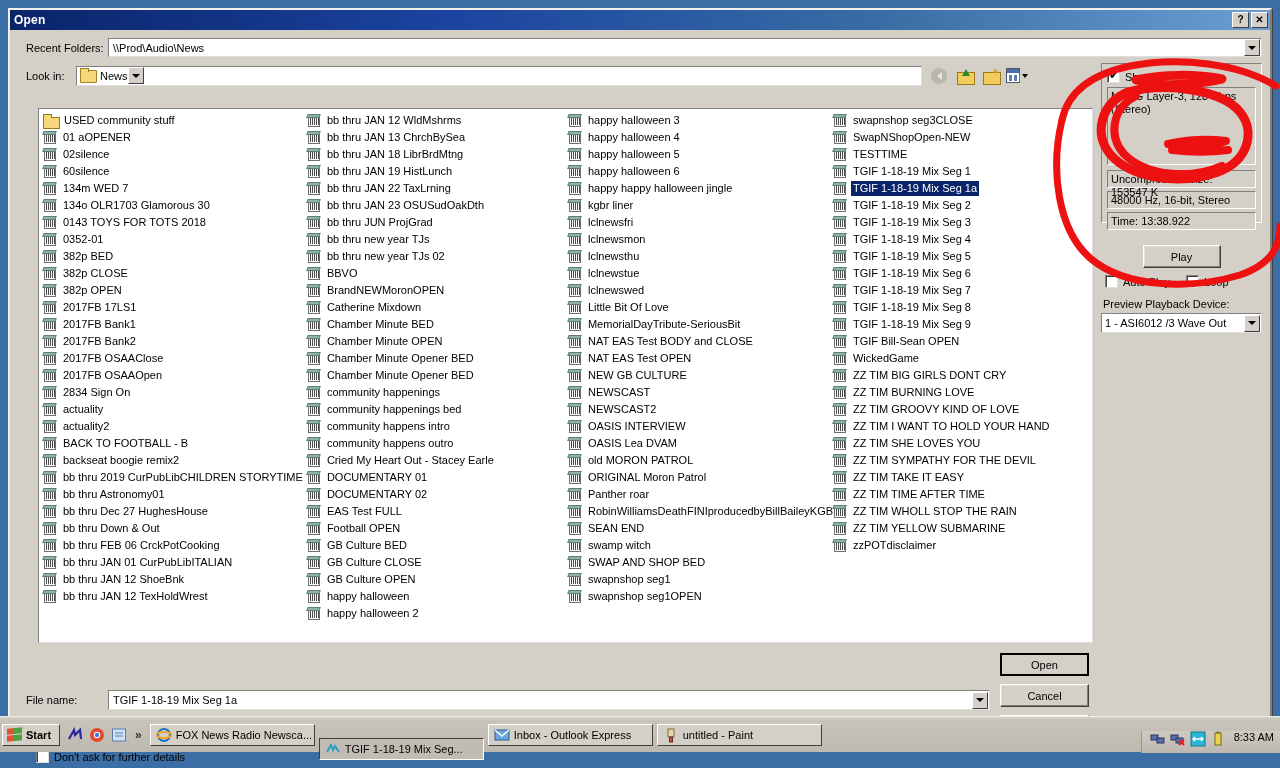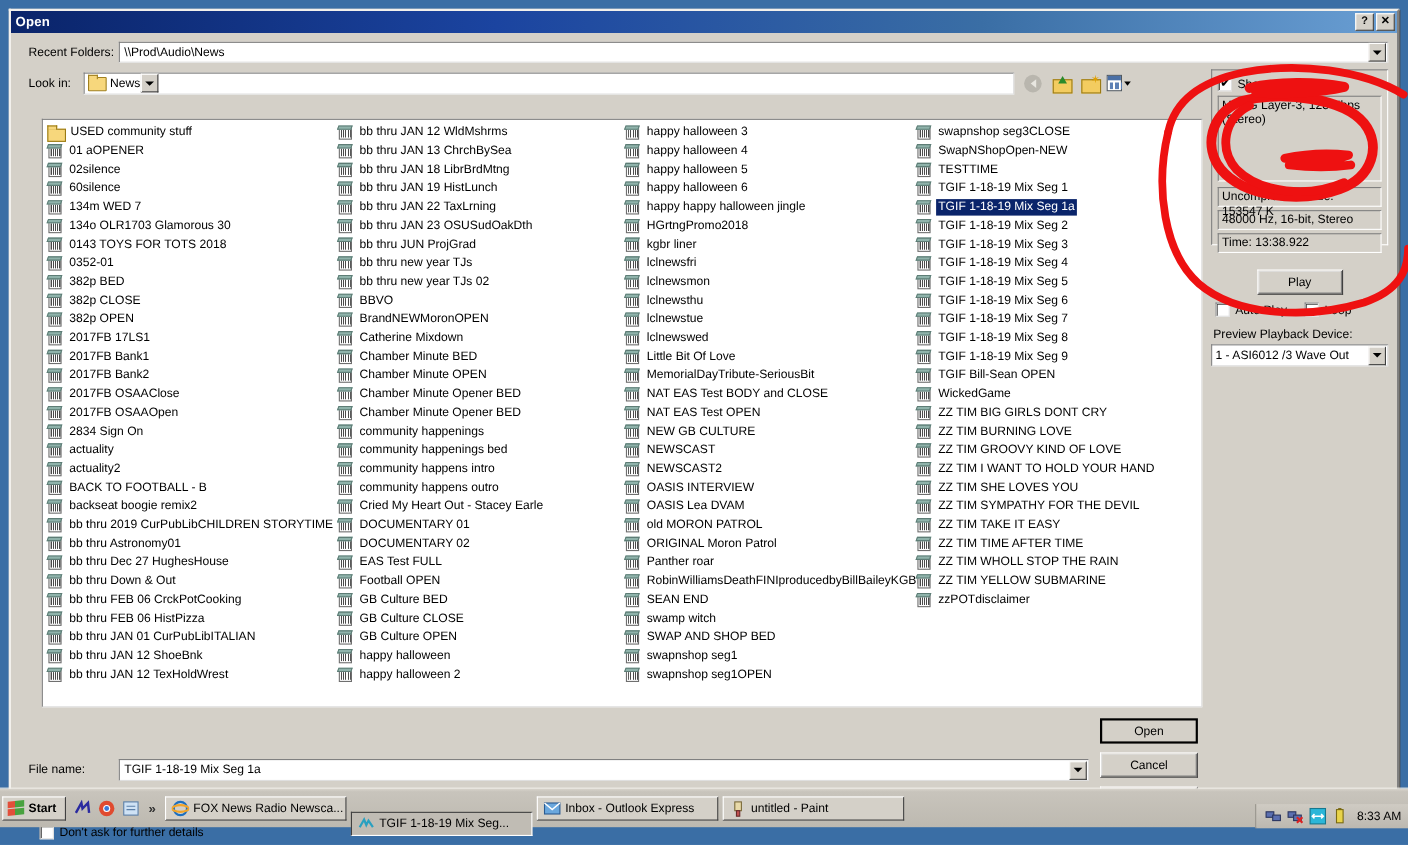--- a/index.html
+++ b/index.html
@@ -384,21 +384,21 @@
     border-right-color: #404040; border-bottom-color: #404040;
     font-size: 11px; overflow: hidden; white-space: nowrap;
   }
   .tbtask.active {
     background: #c0bcb4;
     border: 1px solid #404040;
     border-right-color: #fff; border-bottom-color: #fff; margin-top: 28px;
   }
   .tbtask .tb-app-ic { width: 16px; height: 16px; margin-right: 4px; flex: 0 0 16px; position: relative; }
   #tray {
-    margin-left: auto; display: flex; align-items: center; gap: 4px;
+    margin-left: auto; display: flex; align-items: flex-start; gap: 4px;
     height: 22px; padding: 0 6px 0 8px;
     border-left: 1px solid #9a968e;
     background: linear-gradient(to bottom, #cfcbc3, #bcb8b0);
     margin-top: 15px;
   }
   .tray-ic { width: 16px; height: 16px; position: relative; }
   #clock { font-size: 11px; margin-left: 4px; }
 </style>
 </head>
 <body>
@@ -659,28 +659,20 @@
                   <span class="cap"></span>
                 </span>
                 <span class="nm">bb thru FEB 06 CrckPotCooking</span>
               </div>
               <div class="fileitem">
                 <span class="wav-icon">
                   <span class="pg"></span>
                   <span class="bars"></span>
                   <span class="cap"></span>
                 </span>
-                <span class="nm">bb thru FEB 06 HistPizza</span>
-              </div>
-              <div class="fileitem">
-                <span class="wav-icon">
-                  <span class="pg"></span>
-                  <span class="bars"></span>
-                  <span class="cap"></span>
-                </span>
                 <span class="nm">bb thru JAN 01 CurPubLibITALIAN</span>
               </div>
               <div class="fileitem">
                 <span class="wav-icon">
                   <span class="pg"></span>
                   <span class="bars"></span>
                   <span class="cap"></span>
                 </span>
                 <span class="nm">bb thru JAN 12 ShoeBnk</span>
               </div>
@@ -968,28 +960,20 @@
                 </span>
                 <span class="nm">happy halloween 6</span>
               </div>
               <div class="fileitem">
                 <span class="wav-icon">
                   <span class="pg"></span>
                   <span class="bars"></span>
                   <span class="cap"></span>
                 </span>
                 <span class="nm">happy happy halloween jingle</span>
-              </div>
-              <div class="fileitem">
-                <span class="wav-icon">
-                  <span class="pg"></span>
-                  <span class="bars"></span>
-                  <span class="cap"></span>
-                </span>
-                <span class="nm">HGrtngPromo2018</span>
               </div>
               <div class="fileitem">
                 <span class="wav-icon">
                   <span class="pg"></span>
                   <span class="bars"></span>
                   <span class="cap"></span>
                 </span>
                 <span class="nm">kgbr liner</span>
               </div>
               <div class="fileitem">

